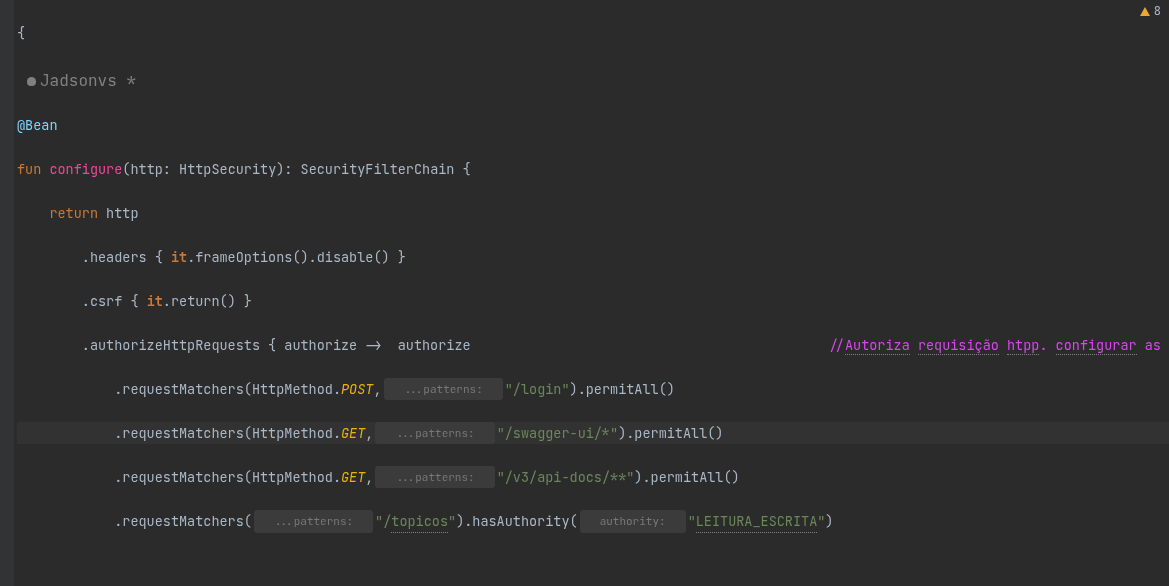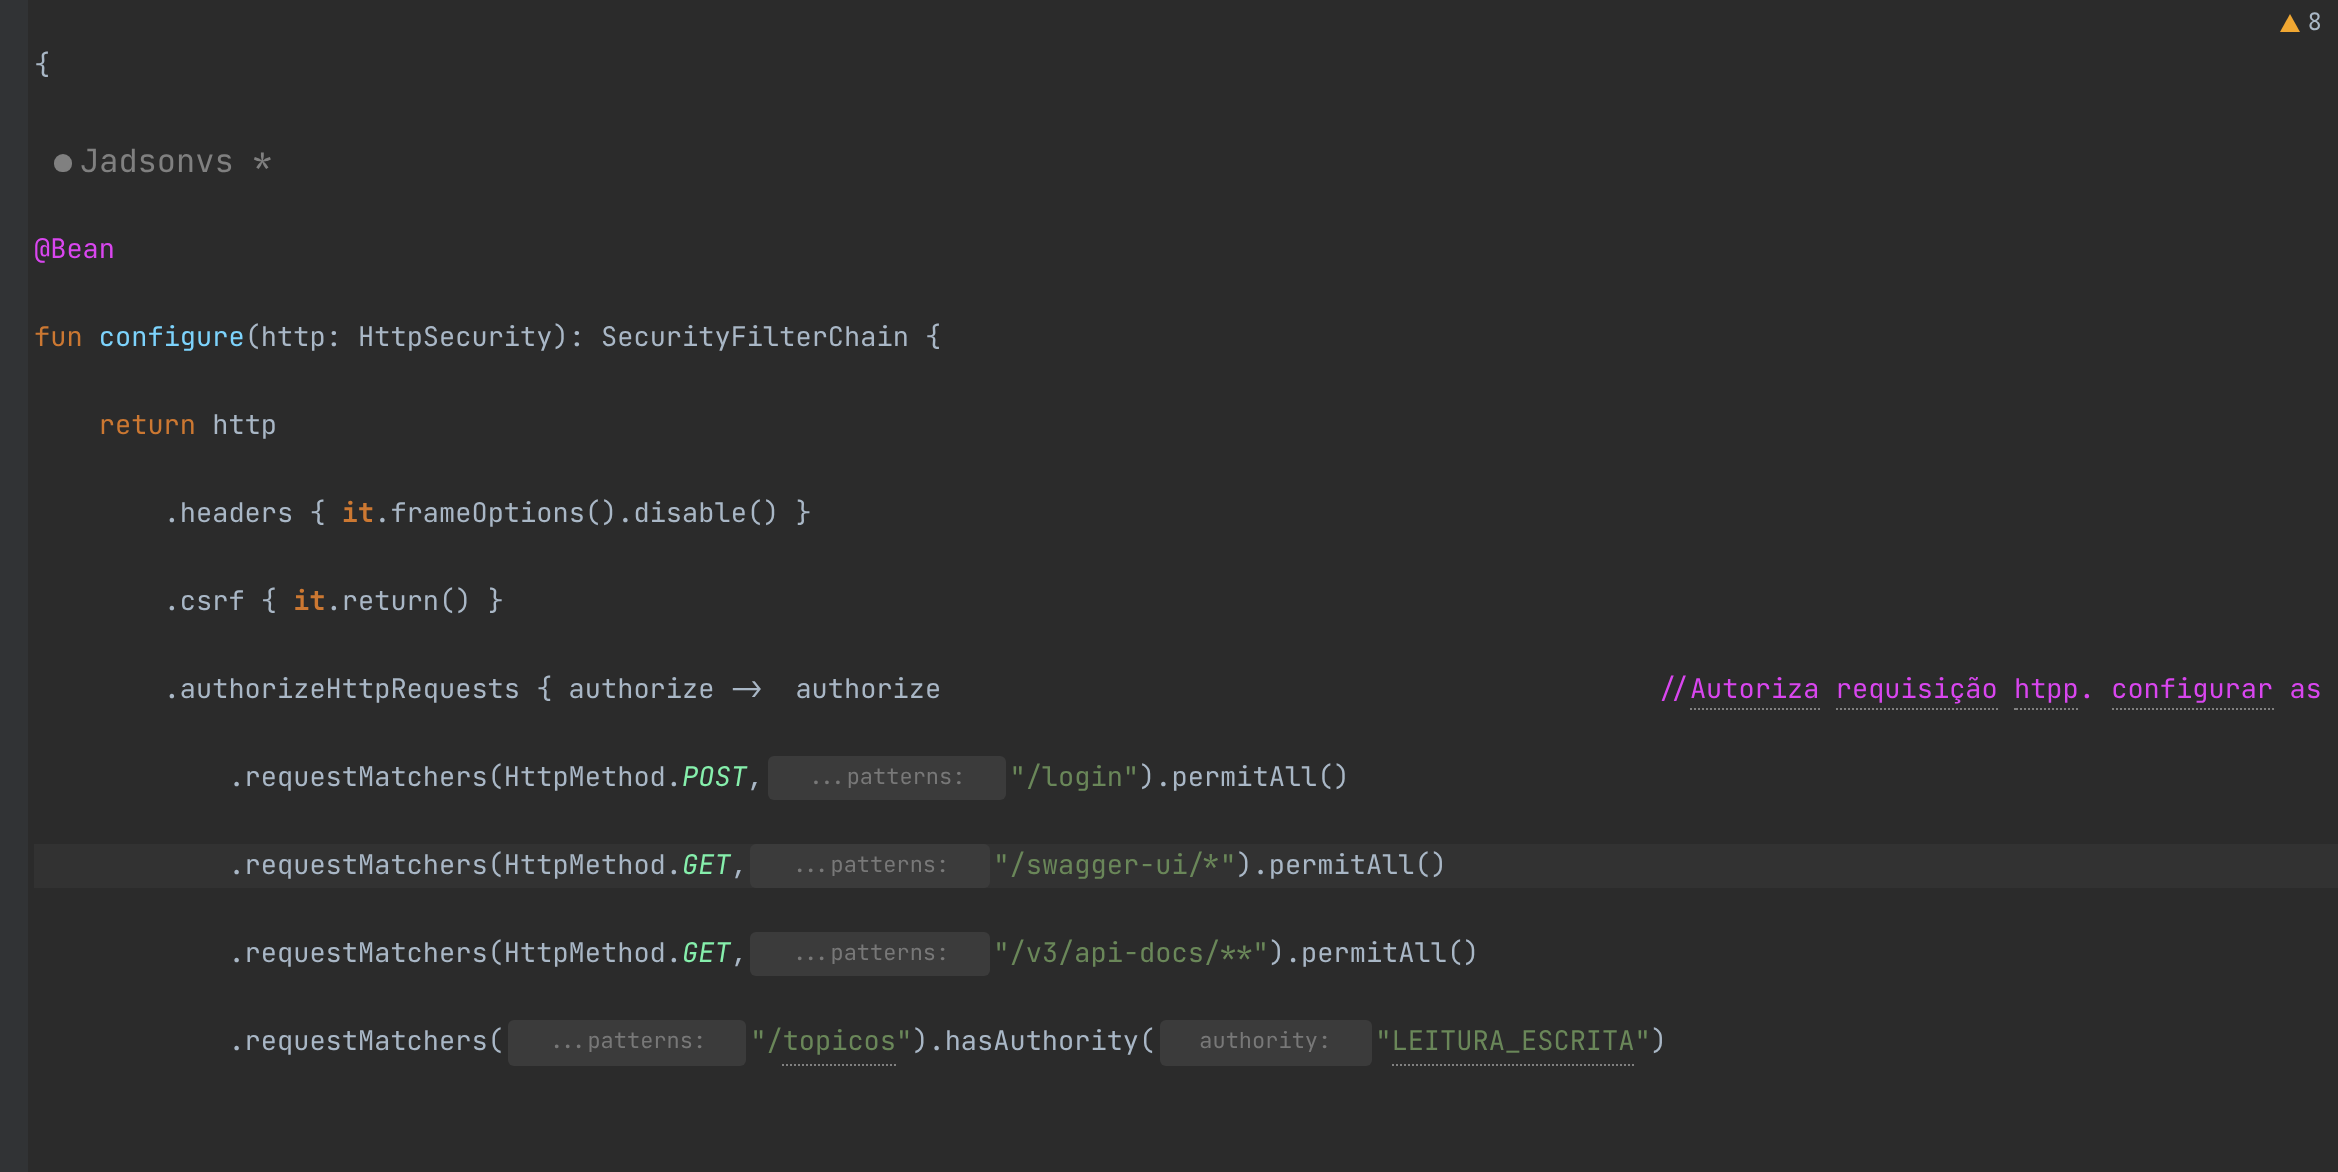--- a/index.html
+++ b/index.html
@@ -52,26 +52,26 @@
     }
     .author-icon {
       width: 9px; height: 9px;
       background: #808080;
       border-radius: 50% 50% 45% 45%;
       display: inline-block;
       position: relative;
     }
     .line { display: flex; }
     .line.highlight { background: #323232; }
-    .annot { color: #d946ef; }
+    .annot { color: #7dd3fc; }
     .kw { color: #cc7832; text-align: right; }
-    .fn { color: #7dd3fc; text-align: right; }
+    .fn { color: #ec4899; text-align: right; }
     .id { color: #a9b7c6; }
     .str { color: #6a8759; }
-    .enum { color: #86efac; font-style: italic; }
+    .enum { color: #eab308; font-style: italic; }
     .comment { color: #d946ef; }
     .hint {
       background: #3b3b3b;
       color: #787878;
       font-size: 11px;
       padding: 0 20px;
       border-radius: 3px;
       margin: 0 2px;
     }
     .und { border-bottom: 1px dotted #808080; }

